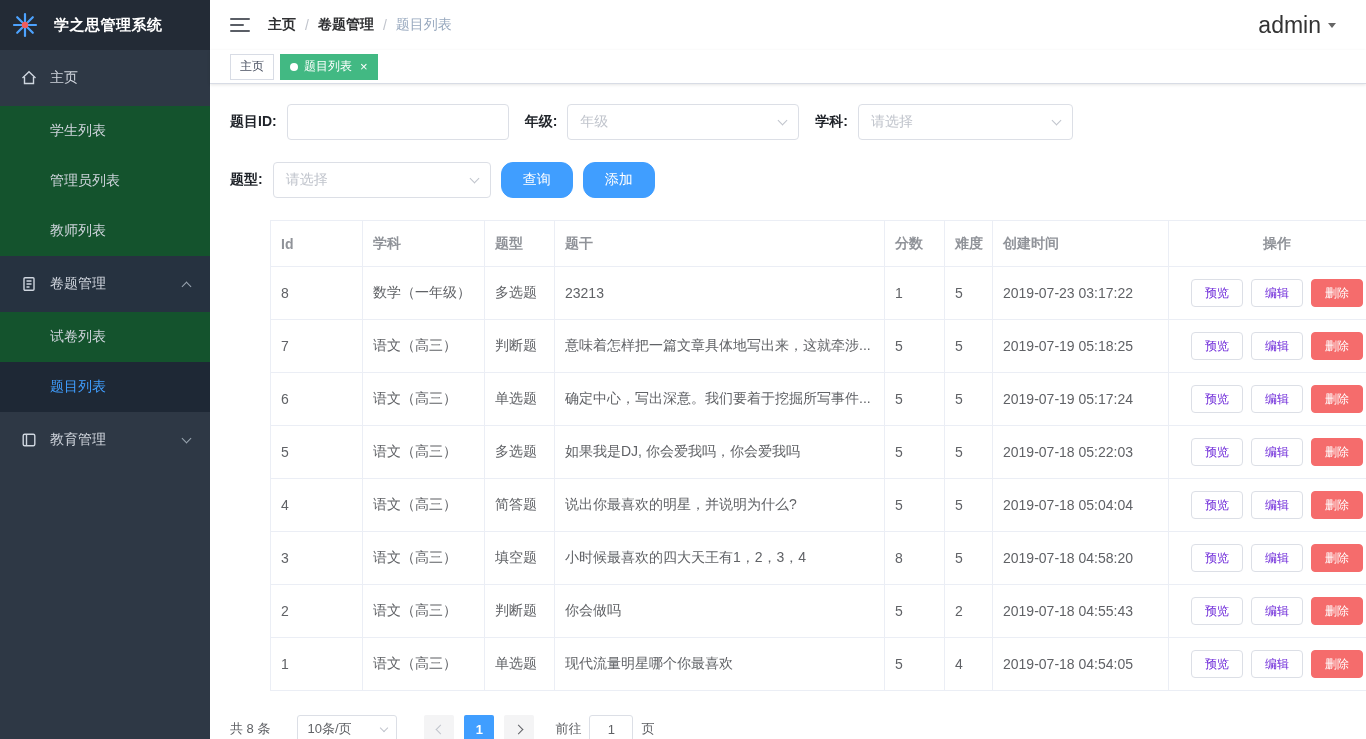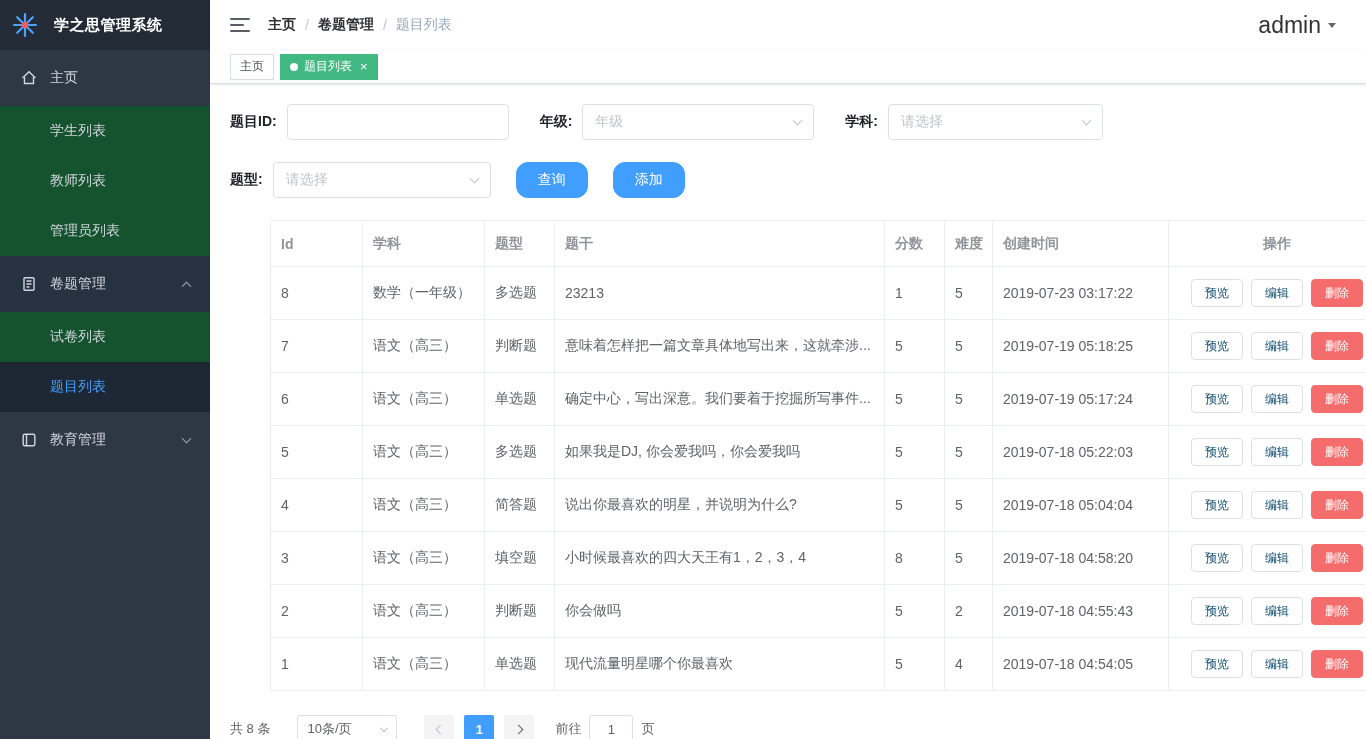--- a/index.html
+++ b/index.html
@@ -36,38 +36,38 @@
   .caret { width: 0; height: 0; border: 4px solid transparent; border-top: 5px solid #666; margin-top: 5px; }
 
   .tagsbar { height: 34px; border-bottom: 1px solid #d8dce5; box-shadow: 0 1px 3px 0 rgba(0,0,0,.10); display: flex; align-items: center; padding: 0 20px; gap: 6px; flex-shrink: 0; }
   .tag { height: 26px; border: 1px solid #d8dce5; background: #fff; color: #495060; font-size: 12px; padding: 0 9px; display: inline-flex; align-items: center; gap: 6px; cursor: pointer; white-space: nowrap; }
   .tag.active { background: #42b983; border-color: #42b983; color: #fff; }
   .tag .dot { width: 8px; height: 8px; border-radius: 50%; background: #fff; }
   .tag .tclose { font-size: 13px; line-height: 1; margin-left: 2px; }
 
   
   .content { flex: 1; padding: 20px; min-width: 0; }
-  .filter-row { display: flex; align-items: center; margin-bottom: 22px; gap: 15px; }
+  .filter-row { display: flex; align-items: center; margin-bottom: 22px; }
   .f-item { display: flex; align-items: center; margin-right: 16px; }
   .f-label { font-size: 14px; font-weight: bold; color: #1f2329; margin-right: 10px; white-space: nowrap; }
   .f-input { width: 222px; height: 36px; border: 1px solid #dcdfe6; border-radius: 4px; padding: 0 12px; font-size: 14px; color: #606266; outline: none; }
   .f-select { position: relative; height: 36px; border: 1px solid #dcdfe6; border-radius: 4px; display: flex; align-items: center; padding: 0 12px; color: #c0c4cc; font-size: 14px; cursor: pointer; background: #fff; justify-content: center; }
   .f-select .sel-arrow { margin-left: auto; width: 7px; height: 7px; border-right: 1.3px solid #c0c4cc; border-bottom: 1.3px solid #c0c4cc; transform: rotate(45deg); margin-bottom: 3px; }
   .w-grade { width: 232px; }
   .w-subject { width: 215px; }
   .w-type { width: 218px; }
   .btn { height: 36px; padding: 0 21px; background: #409EFF; border: 1px solid #409EFF; color: #fff; border-radius: 12px; font-size: 14px; cursor: pointer; margin-left: 10px; font-family: inherit; }
 
   
   .qtable { width: 100%; border-collapse: collapse; table-layout: fixed; font-size: 14px; color: #606266; margin-left: 40px; }
   .qtable th, .qtable td { border: 1px solid #ebeef5; padding: 12px 10px; text-align: left; white-space: nowrap; overflow: hidden; }
   .qtable th { color: #909399; font-weight: bold; height: 46px; }
   .qtable td { height: 49px; }
   .qtable th.center, .qtable td.op-cell { text-align: center; }
-  .abtn { height: 28px; padding: 0 13px; border: 1px solid #dcdfe6; background: #fff; border-radius: 4px; color: #0c4a6e; font-size: 12px; margin: 0 4px; cursor: pointer; font-family: inherit; }
+  .abtn { height: 28px; padding: 0 13px; border: 1px solid #dcdfe6; background: #fff; border-radius: 4px; color: #6d28d9; font-size: 12px; margin: 0 4px; cursor: pointer; font-family: inherit; }
   .abtn.danger { background: #f56c6c; border-color: #f56c6c; color: #fff; }
 
   
   .pagination { display: flex; align-items: center; margin-top: 24px; font-size: 13px; color: #606266; }
   .p-total { margin-right: 27px; white-space: nowrap; }
   .p-size { width: 100px; height: 28px; border: 1px solid #dcdfe6; border-radius: 3px; display: flex; align-items: center; padding: 0 9px; color: #606266; font-size: 13px; margin-right: 22px; cursor: pointer; background: #fff; }
   .p-size .sel-arrow { margin-left: auto; width: 6px; height: 6px; border-right: 1.2px solid #c0c4cc; border-bottom: 1.2px solid #c0c4cc; transform: rotate(45deg); margin-bottom: 2px; }
   .pbtn { min-width: 30px; height: 28px; background: #f4f4f5; border-radius: 2px; display: inline-flex; align-items: center; justify-content: center; margin: 0 5px; color: #606266; cursor: pointer; font-size: 13px; }
   .pbtn.disabled { color: #c0c4cc; cursor: default; }
   .pbtn.active { background: #409EFF; color: #fff; font-weight: bold; }
@@ -101,22 +101,22 @@
           <svg width="16" height="16" viewBox="0 0 16 16" fill="none" stroke="currentColor" stroke-width="1.4">
               <path d="M1.5 8 8 1.8 14.5 8"></path>
               <path d="M3.5 7v6.5h9V7"></path>
             </svg>
         </span>
         <span class="mi-label">主页</span>
       </div>
 
       <div class="submenu">
         <div class="submenu-item">学生列表</div>
+        <div class="submenu-item">管理员列表</div>
         <div class="submenu-item">教师列表</div>
-        <div class="submenu-item">管理员列表</div>
       </div>
 
       <div class="menu-item active-parent">
         <span class="mi-icon">
           <svg width="16" height="16" viewBox="0 0 16 16" fill="none" stroke="currentColor" stroke-width="1.4">
               <rect x="3" y="1.8" width="10" height="12.4" rx="1"></rect>
               <path d="M5.5 5h5M5.5 8h5M5.5 11h3"></path>
             </svg>
         </span>
         <span class="mi-label">卷题管理</span>

